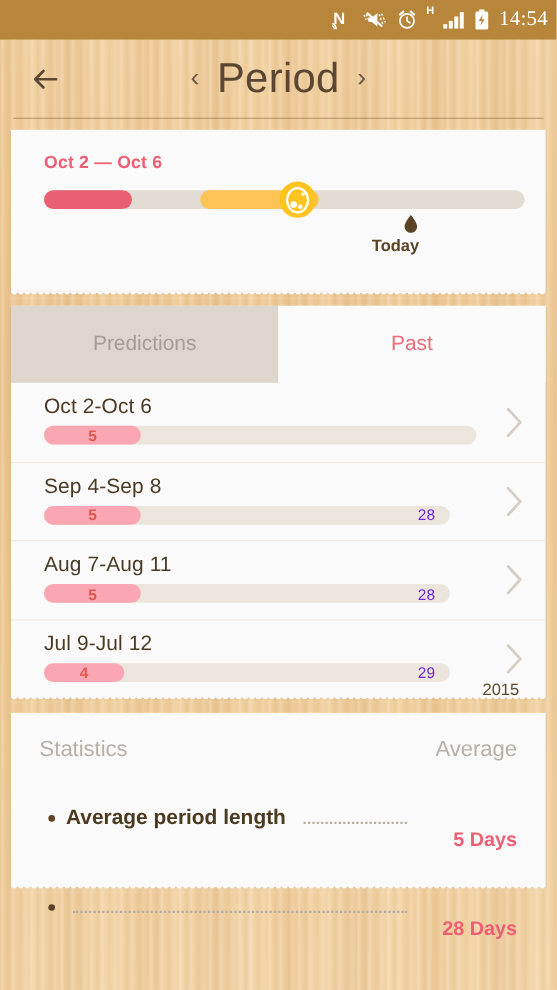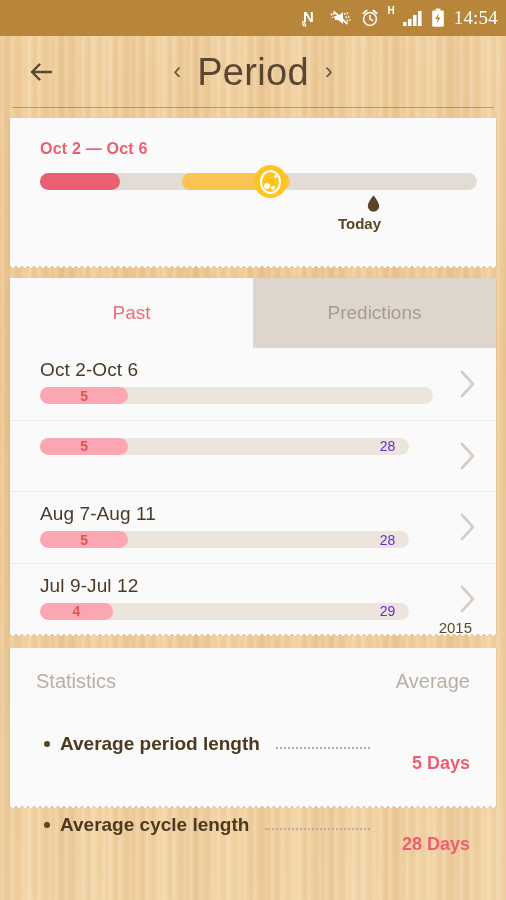--- a/index.html
+++ b/index.html
@@ -284,41 +284,42 @@
       <div class="today-label">Today</div>
     </div>
   </div>
 
   <div class="card-divider"></div>
 
 </div>
 
 <div class="card list-card scallop">
   <div class="tabs">
+    <div class="tab inactive">
+      <span>Predictions</span>
+    </div>
     <div class="tab active">
       <span>Past</span>
-    </div>
-    <div class="tab inactive">
-      <span>Predictions</span>
     </div>
   </div>
 
   <div id="rows-container">
       <div class="row">
         <div class="row-date">Oct 2-Oct 6</div>
         <div class="row-track" style="width:393px">
           <div class="row-seg" style="width:88.425px">
             <span>5</span>
           </div>
         </div>
         <span class="chev-right"><svg width="18" height="30" viewBox="0 0 18 30">
             <path d="M3 3l11 12L3 27" stroke="#d6cec4" stroke-width="2.6" fill="none" stroke-linecap="round" stroke-linejoin="round"></path>
           </svg></span>
       </div>
       <div class="row">
+        <div class="row-date">Sep 4-Sep 8</div>
         <div class="row-track" style="width:369.42px">
           <div class="row-seg" style="width:88.425px">
             <span>5</span>
           </div>
           <div class="row-cycle">28</div>
         </div>
         <span class="chev-right"><svg width="18" height="30" viewBox="0 0 18 30">
             <path d="M3 3l11 12L3 27" stroke="#d6cec4" stroke-width="2.6" fill="none" stroke-linecap="round" stroke-linejoin="round"></path>
           </svg></span>
       </div>
@@ -356,17 +357,16 @@
     <div>Average</div>
   </div>
   <div class="stat-row">
     <span class="bullet"></span>
     <span class="stat-name">Average period length</span>
     <span class="dots"></span>
     <span class="stat-val">5 Days</span>
   </div>
   <div class="stat-row">
     <span class="bullet"></span>
-    <span class="stat-name">Average cycle length</span>
     <span class="dots"></span>
     <span class="stat-val">28 Days</span>
   </div>
 </div>
 
 </body></html>

